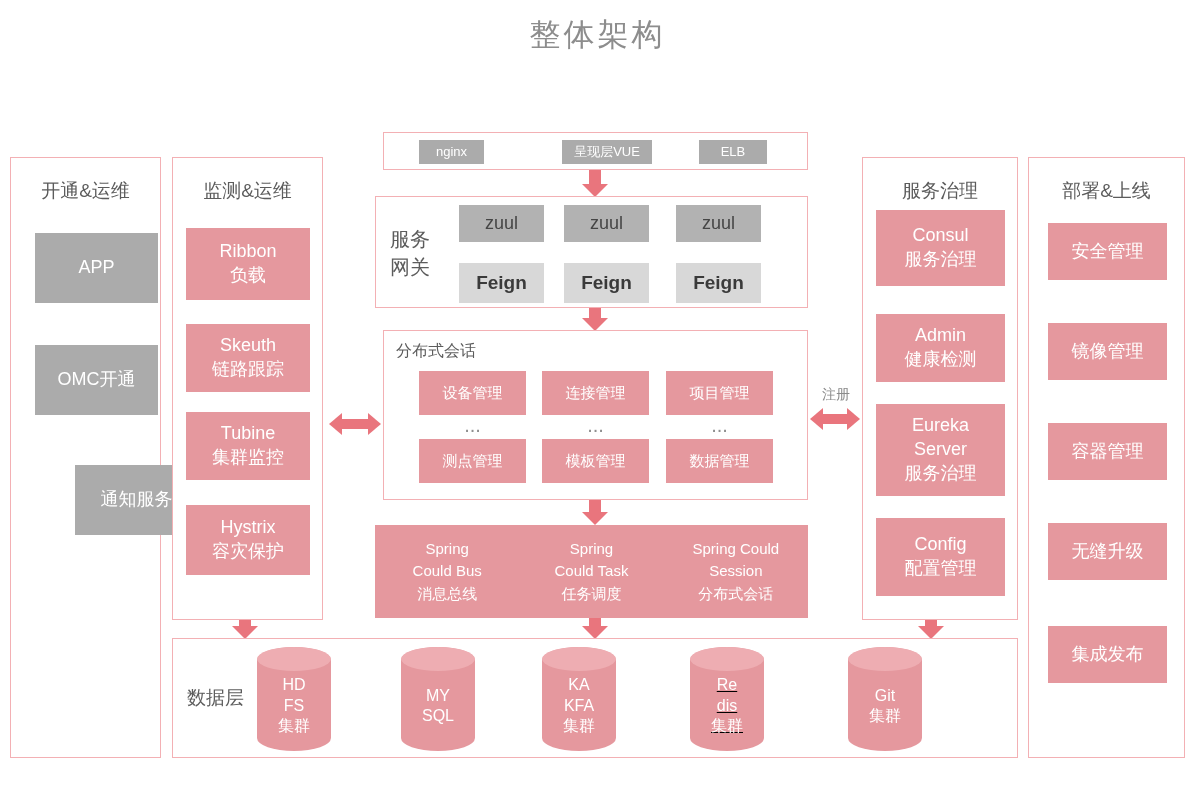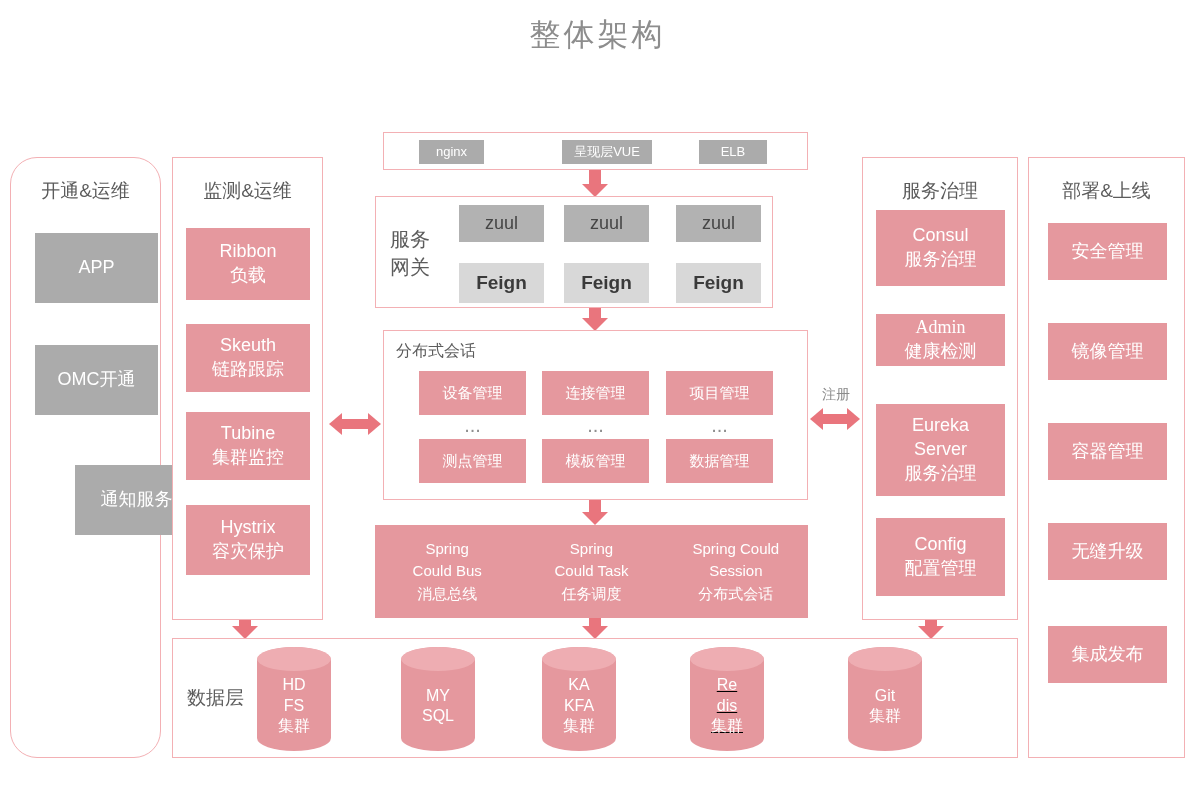--- a/index.html
+++ b/index.html
@@ -52,21 +52,21 @@
   .arrow-h .hr { width:0; height:0; border-top:11px solid transparent; border-bottom:11px solid transparent;
                  border-left:13px solid var(--arrow,#E9757D); }
 </style>
 </head>
 <body>
 
 <div class="stage">
 
   <div class="title">整体架构</div>
 
-  <div class="frame" style="left:10px; top:157px; width:151px; height:601px;border-radius:27px;">
+  <div class="frame" style="left:10px; top:157px; width:151px; height:601px;">
     <div class="frame-header">开通&amp;运维</div>
     <div class="box gray" style="left:24px; top:75px; width:123px; height:70px;">APP</div>
     <div class="box gray" style="left:24px; top:187px; width:123px; height:70px;">OMC开通</div>
     <div class="box gray" style="left:24px; top:307px; width:123px; height:70px;margin-left:40px;">通知服务</div>
   </div>
 
   <div class="frame" style="left:172px; top:157px; width:151px; height:463px;">
     <div class="frame-header">监测&amp;运维</div>
     <div class="box pink" style="left:13px; top:70px; width:124px; height:72px;">Ribbon
 负载</div>
@@ -82,21 +82,21 @@
     <div class="box bar-gray" style="left:35px; top:7px; width:65px; height:24px;">nginx</div>
     <div class="box bar-gray" style="left:178px; top:7px; width:90px; height:24px;">呈现层VUE</div>
     <div class="box bar-gray" style="left:315px; top:7px; width:68px; height:24px;">ELB</div>
   </div>
 
   <div class="arrow-down" style="left:582px; top:170px;">
     <div class="shaft" style="height:14px;"></div>
     <div class="head"></div>
   </div>
 
-  <div class="frame" style="left:375px; top:196px; width:398px; height:112px;">
+  <div class="frame" style="left:375px; top:196px; width:433px; height:112px;">
     <div class="gw-label">服务
 网关</div>
     <div class="box zuul" style="left:83px; top:8px; width:85px; height:37px;">zuul</div>
     <div class="box zuul" style="left:188px; top:8px; width:85px; height:37px;">zuul</div>
     <div class="box zuul" style="left:300px; top:8px; width:85px; height:37px;">zuul</div>
     <div class="box feign" style="left:83px; top:66px; width:85px; height:40px;">Feign</div>
     <div class="box feign" style="left:188px; top:66px; width:85px; height:40px;">Feign</div>
     <div class="box feign" style="left:300px; top:66px; width:85px; height:40px;">Feign</div>
   </div>
 
@@ -185,21 +185,21 @@
     <div class="cylinder" style="left:675px; top:8px;">
       <div class="cyl-text">Git
 集群</div>
     </div>
   </div>
 
   <div class="frame" style="left:862px; top:157px; width:156px; height:463px;">
     <div class="frame-header">服务治理</div>
     <div class="box pink" style="left:13px; top:52px; width:129px; height:76px;">Consul
 服务治理</div>
-    <div class="box pink" style="left:13px; top:156px; width:129px; height:52px;font-family:Liberation Serif, serif;">Admin
+    <div class="box pink" style="left:13px; top:156px; width:129px; height:68px;">Admin
 健康检测</div>
     <div class="box pink" style="left:13px; top:246px; width:129px; height:92px;">Eureka
 Server
 服务治理</div>
     <div class="box pink" style="left:13px; top:360px; width:129px; height:78px;">Config
 配置管理</div>
   </div>
 
   <div class="frame" style="left:1028px; top:157px; width:157px; height:601px;">
     <div class="frame-header">部署&amp;上线</div>

